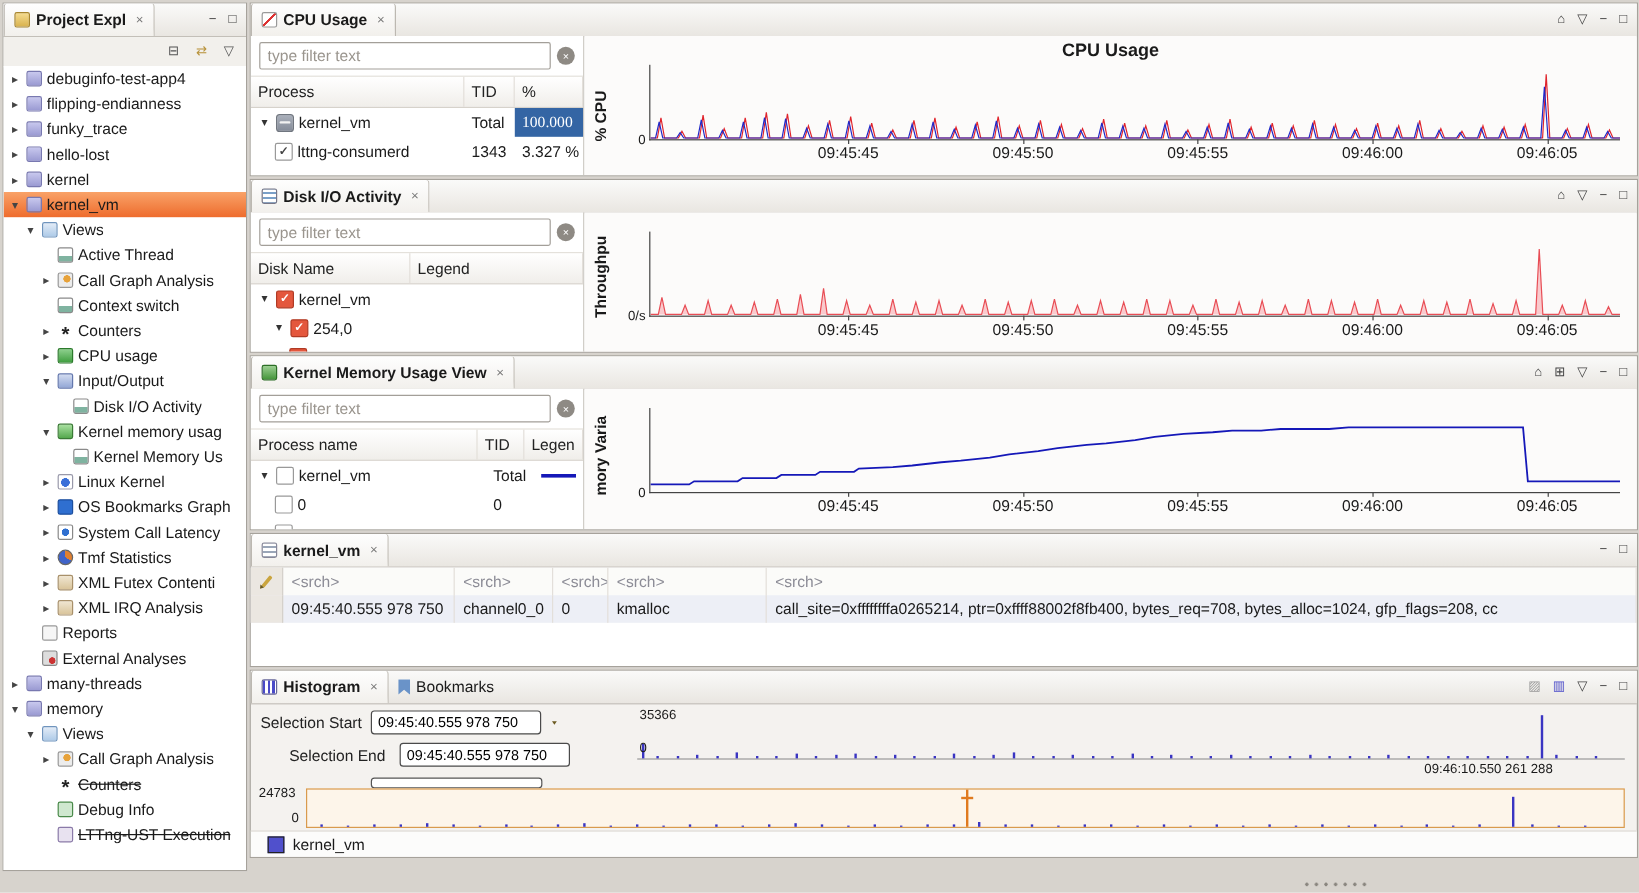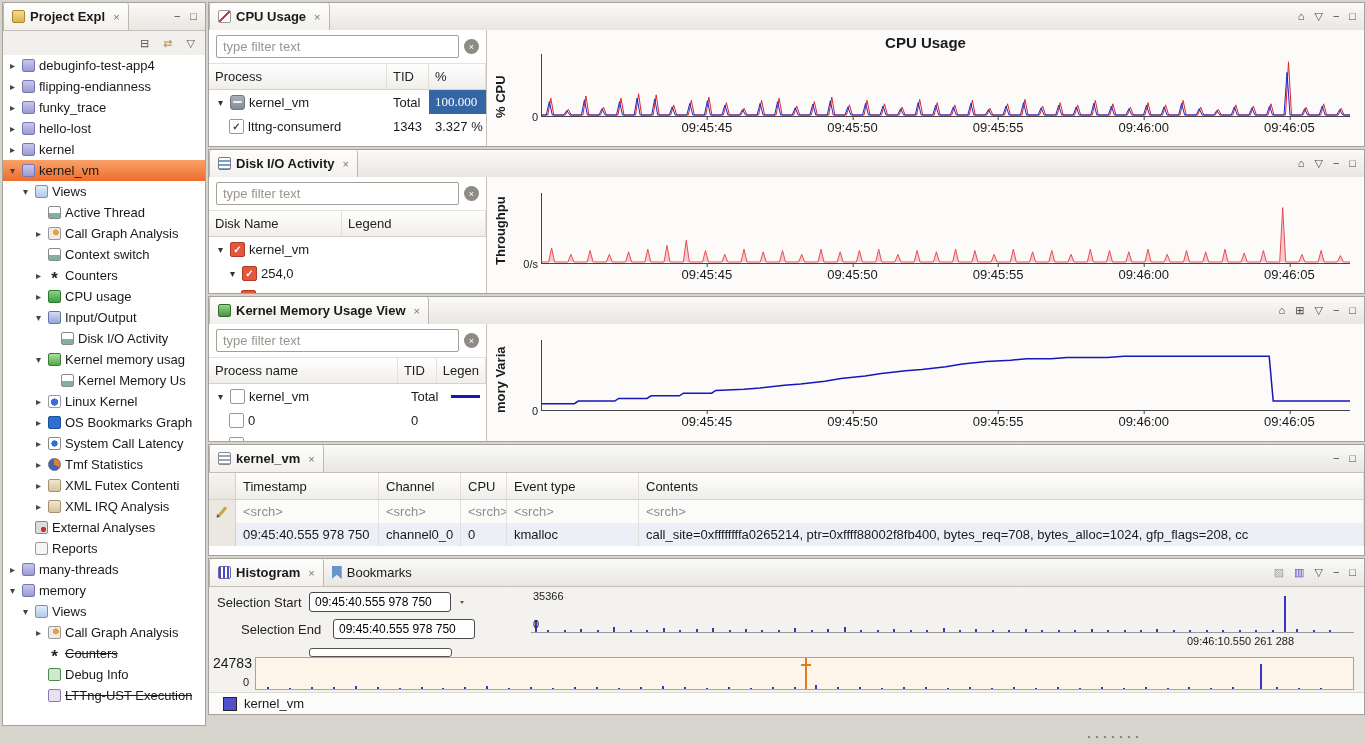--- a/index.html
+++ b/index.html
@@ -104,21 +104,21 @@
   
   .selrow{position:absolute;display:flex;align-items:center;}
   .sel-label{width:92px;color:#222;}
   .selrow input{border:1px solid #4a4a4a;border-radius:3px;background:#fff;font:12px "Liberation Sans",sans-serif;padding:2px 5px;width:130px;}
   #sel-partial{position:absolute;left:100px;top:89px;width:141px;height:7px;border:1px solid #555;border-radius:3px;background:#fff;}
   #hist-top-plot{position:absolute;left:322px;right:10px;top:33px;height:40px;border-bottom:1px solid #999;}
   .ht-ymax{position:absolute;left:324px;top:31px;font-size:11px;}
   .ht-ymin{position:absolute;left:324px;top:59px;font-size:11px;}
   .ht-xlabel{position:absolute;right:70px;top:76px;font-size:11px;}
   #hist-bottom-plot{position:absolute;left:46px;right:10px;top:98px;height:31px;border:1px solid #d99a4d;background:#fdf5ea;}
-  .hb-ymax{position:absolute;left:4px;top:96px;width:36px;text-align:left;font-size:14px;}
+  .hb-ymax{position:absolute;left:4px;top:96px;width:36px;text-align:center;font-size:11px;}
   .hb-ymin{position:absolute;left:4px;top:117px;width:36px;text-align:right;font-size:11px;}
   .hbar{position:absolute;bottom:0;width:2px;background:#3a35c2;}
   #hist-marker{position:absolute;top:0;bottom:0;width:2px;background:#e07a1f;}
   #hist-marker::after{content:"";position:absolute;top:6px;left:-4px;width:10px;height:2px;background:#e07a1f;}
   #hist-legend{position:absolute;left:0;right:0;top:133px;bottom:0;background:#fcfcfb;border-top:1px solid #ddd9d3;display:flex;align-items:center;gap:7px;padding-left:14px;}
   .legend-swatch{width:12px;height:12px;background:#5050cc;border:1px solid #222;}
   .grip{position:absolute;left:1085px;top:734px;width:56px;height:6px;background-image:radial-gradient(circle,#8a867f 1.2px,transparent 1.6px);background-size:8px 6px;background-repeat:repeat-x;}
 </style>
 </head>
 <body>
@@ -248,27 +248,27 @@
           <span class="ti ti-xml-analysis"></span>
           <span class="tlabel2">XML Futex Contenti</span>
         </div>
         <div class="trow2" style="padding-left: 30px;">
           <span class="arrow">▸</span>
           <span class="ti ti-xml-analysis"></span>
           <span class="tlabel2">XML IRQ Analysis</span>
         </div>
         <div class="trow2" style="padding-left: 17px;">
           <span class="arrow"></span>
+          <span class="ti ti-reports"></span>
+          <span class="tlabel2">Reports</span>
+        </div>
+        <div class="trow2" style="padding-left: 17px;">
+          <span class="arrow"></span>
           <span class="ti ti-external"></span>
           <span class="tlabel2">External Analyses</span>
-        </div>
-        <div class="trow2" style="padding-left: 17px;">
-          <span class="arrow"></span>
-          <span class="ti ti-reports"></span>
-          <span class="tlabel2">Reports</span>
         </div>
         <div class="trow2" style="padding-left: 4px;">
           <span class="arrow">▸</span>
           <span class="ti ti-trace"></span>
           <span class="tlabel2">many-threads</span>
         </div>
         <div class="trow2" style="padding-left: 4px;">
           <span class="arrow">▾</span>
           <span class="ti ti-trace"></span>
           <span class="tlabel2">memory</span>
@@ -502,28 +502,20 @@
     <div class="tabbar">
       <div class="tab active">
         <span class="tabicon ic-events"></span>
         <span class="tlabel">kernel_vm</span>
         <span class="tabx">×</span>
       </div>
       <div class="tbtns">
         <span class="tbtn">−</span>
         <span class="tbtn">□</span>
       </div>
-    </div>
-    <div class="ev-head">
-      <span class="ev-mk"></span>
-      <span class="ev-c ev-ts">Timestamp</span>
-      <span class="ev-c ev-ch">Channel</span>
-      <span class="ev-c ev-cpu">CPU</span>
-      <span class="ev-c ev-et">Event type</span>
-      <span class="ev-c ev-ct">Contents</span>
     </div>
     <div class="ev-row search">
       <span class="ev-mk">
           <span class="pencil"></span>
         </span>
       <span class="ev-c ev-ts">&lt;srch&gt;</span>
       <span class="ev-c ev-ch">&lt;srch&gt;</span>
       <span class="ev-c ev-cpu">&lt;srch&gt;</span>
       <span class="ev-c ev-et">&lt;srch&gt;</span>
       <span class="ev-c ev-ct">&lt;srch&gt;</span>

